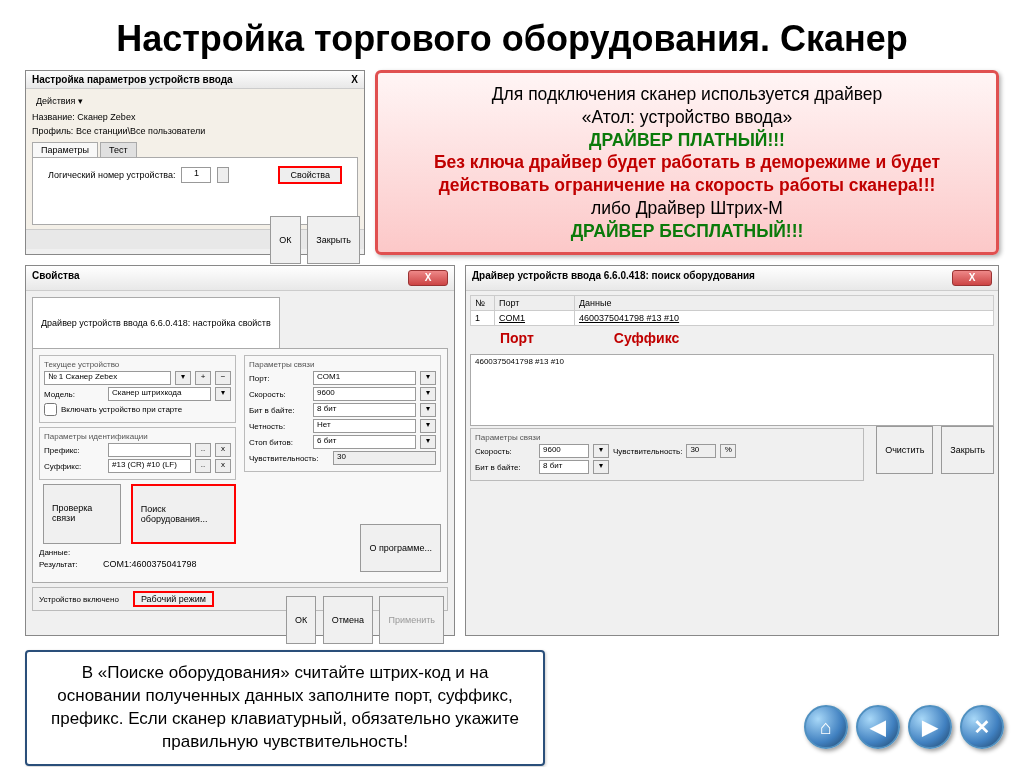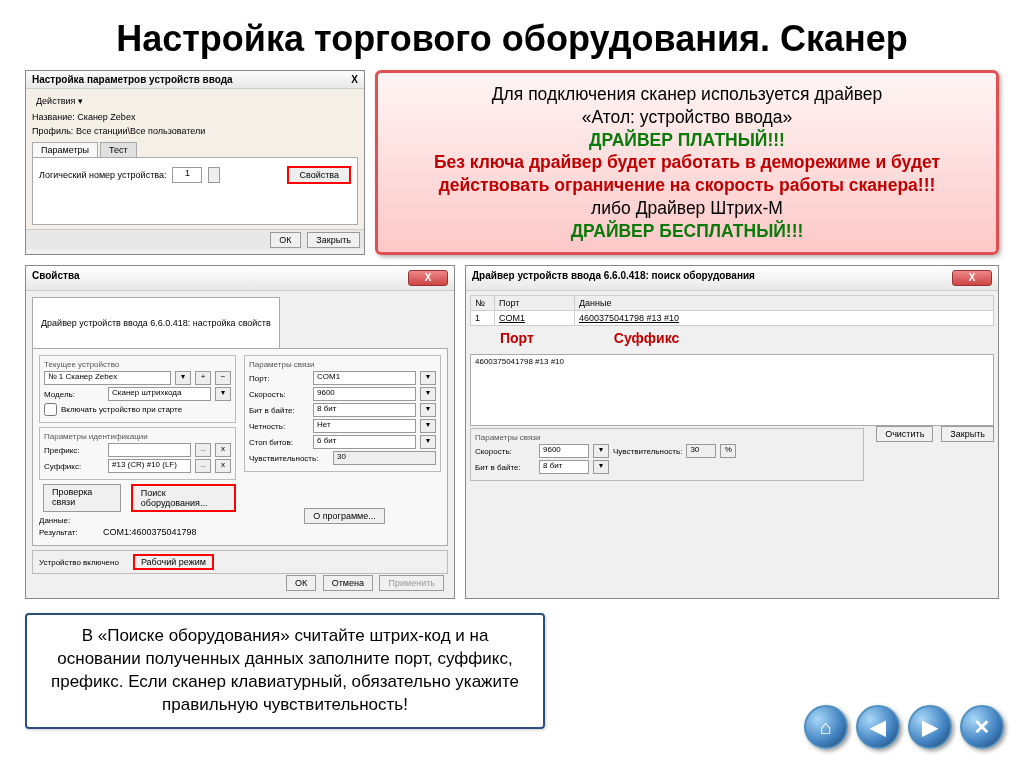--- a/index.html
+++ b/index.html
@@ -8,27 +8,27 @@
 .top-row { display: flex; gap: 10px; padding: 0 25px; }
 .dialog1 { width: 340px; border: 1px solid #888; background: #f0f0f0; font-size: 10px; }
 .dlg-titlebar { background: linear-gradient(#fdfdfd, #e8e8e8); border-bottom: 1px solid #ccc; padding: 3px 6px; display: flex; justify-content: space-between; align-items: center; font-weight: bold; font-size: 10px; }
 .dlg-body { background: #f4f0e8; padding: 4px 6px; }
 .menu-row { padding: 2px 0 4px; }
 .menu-btn { font-size: 9px; padding: 1px 4px; }
 .inforow { font-size: 9px; padding: 2px 0; }
 .tabs { border-bottom: 1px solid #aaa; margin-top: 4px; display: flex; gap: 2px; }
 .tab { border: 1px solid #aaa; border-bottom: none; padding: 2px 8px; font-size: 9px; background: #f8f8f8; }
 .tab.inactive { background: #e0e0e0; }
-.tab-content { background: #fff; border: 1px solid #aaa; border-top: none; padding: 8px 6px 40px; display: flex; align-items: center; gap: 6px; }
+.tab-content { background: #fff; border: 1px solid #aaa; border-top: none; padding: 8px 15px 40px; display: flex; align-items: center; gap: 6px; }
 .label { font-size: 9px; }
 .numbox { width: 30px; height: 16px; border: 1px solid #999; background: #fff; text-align: center; font-size: 9px; }
 .spin { width: 12px; height: 16px; border: 1px solid #999; background: #eee; }
 .btn-props { border: 2px solid red; padding: 2px 10px; font-size: 9px; background: #eee; margin-left: auto; }
 .dlg-footer { background: #e8e8e8; padding: 4px; text-align: right; border-top: 1px solid #ccc; }
-.btn-sm { font-size: 9px; padding: 2px 8px; border: 1px solid #999; background: #f0f0f0; margin-left: 4px; }
+.btn-sm { font-size: 9px; padding: 18px 8px; border: 1px solid #999; background: #f0f0f0; margin-left: 4px; }
 .info-box { flex: 1; border: 3px solid #e05050; border-radius: 6px; background: linear-gradient(#fff5f5, #fcc8c8); padding: 10px 14px; text-align: center; font-size: 17.5px; line-height: 1.3; box-shadow: 2px 2px 4px rgba(0,0,0,0.3); }
 .info-box .green { color: #0a7a0a; font-weight: bold; }
 .info-box .redb { color: #c00000; font-weight: bold; }
 .mid-row { display: flex; gap: 10px; padding: 10px 25px 0; }
 .dialog2 { width: 430px; border: 1px solid #888; font-size: 9px; background: #f0f0f0; }
 .dlg2-title { background: linear-gradient(#fff,#e8e8e8); border-bottom: 1px solid #ccc; padding: 4px 6px; font-weight: bold; font-size: 10px; display: flex; justify-content: space-between; }
 .close-x { width: 40px; height: 16px; background: linear-gradient(#e88,#c44); border: 1px solid #933; border-radius: 3px; text-align: center; color: #fff; font-size: 10px; line-height: 14px; }
 .dlg2-body { padding: 6px; background: #f0f0f0; }
 .dlg2-tab { border: 1px solid #aaa; border-bottom: none; padding: 20px 8px; width: fit-content; font-size: 9px; background: #fff; }
 .dlg2-main { border: 1px solid #aaa; background: #f8f8f8; padding: 6px; display: flex; gap: 8px; }
@@ -182,21 +182,21 @@
             <div class="frow">
                 <span class="flabel">Стоп битов:</span>
                 <div class="finput">6 бит</div>
                 <div class="fbtn">▾</div>
               </div>
             <div class="frow">
                 <span class="flabel" style="width:80px">Чувствительность:</span>
                 <div class="finput" style="background:#eee">30</div>
               </div>
           </div>
-          <div class="btnrow" style="justify-content:center;margin-top:36px">
+          <div class="btnrow" style="justify-content:flex-end;margin-top:52px">
               <span class="btn-sm">О программе...</span>
             </div>
         </div>
       </div>
       <div class="status-row">
         <span>Устройство включено</span>
         <span class="btn-sm btn-h" style="padding:1px 6px">Рабочий режим</span>
       </div>
       <div class="dlg2-foot">
         <span class="btn-sm">ОК</span>

